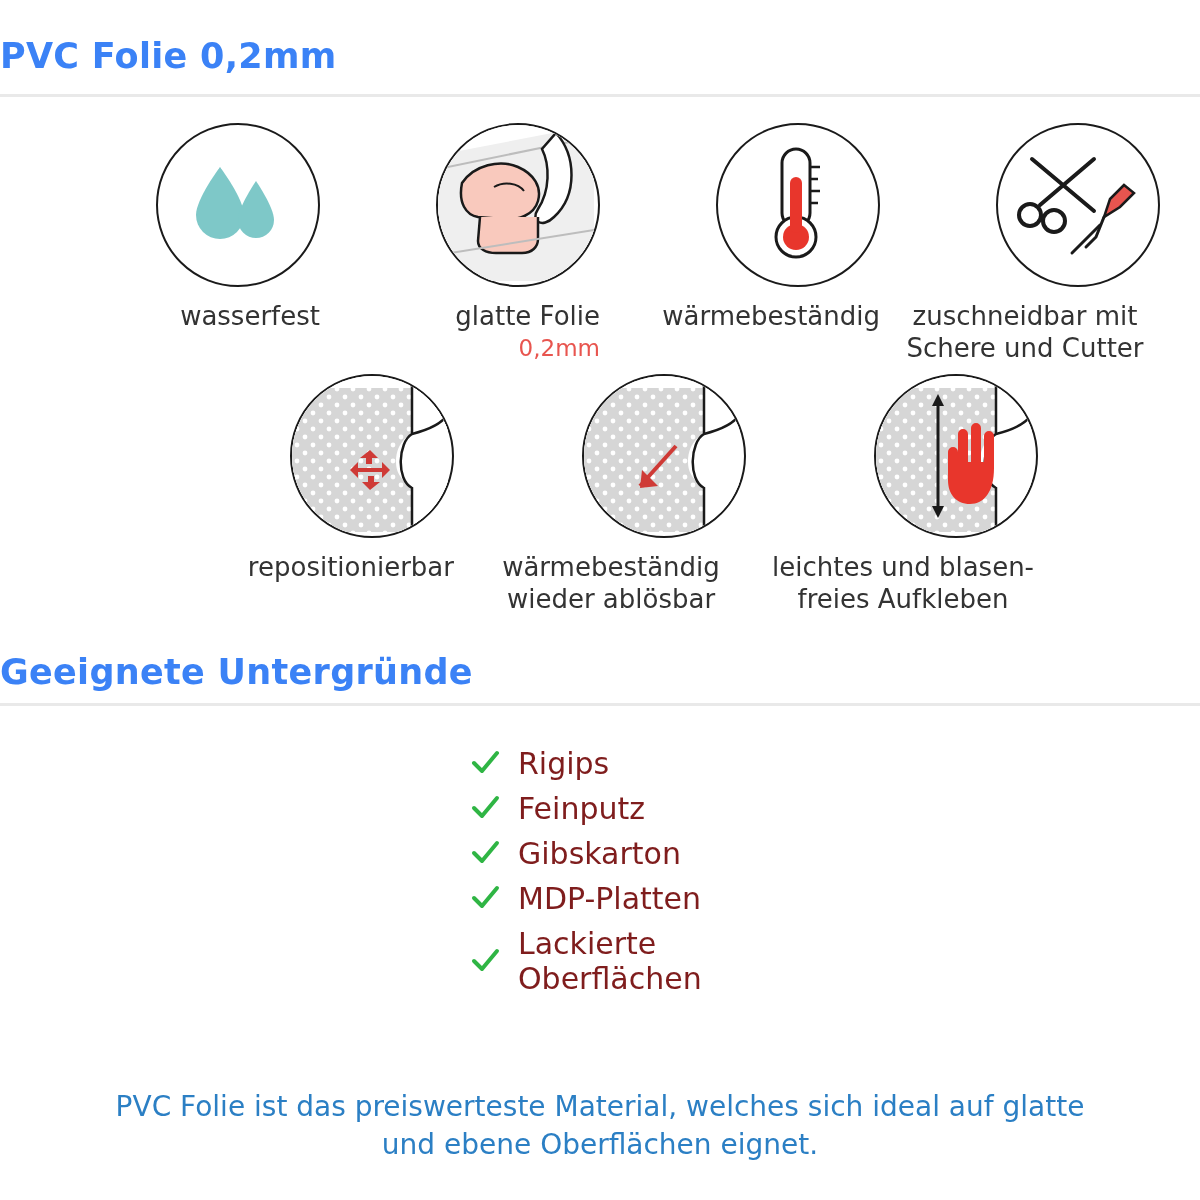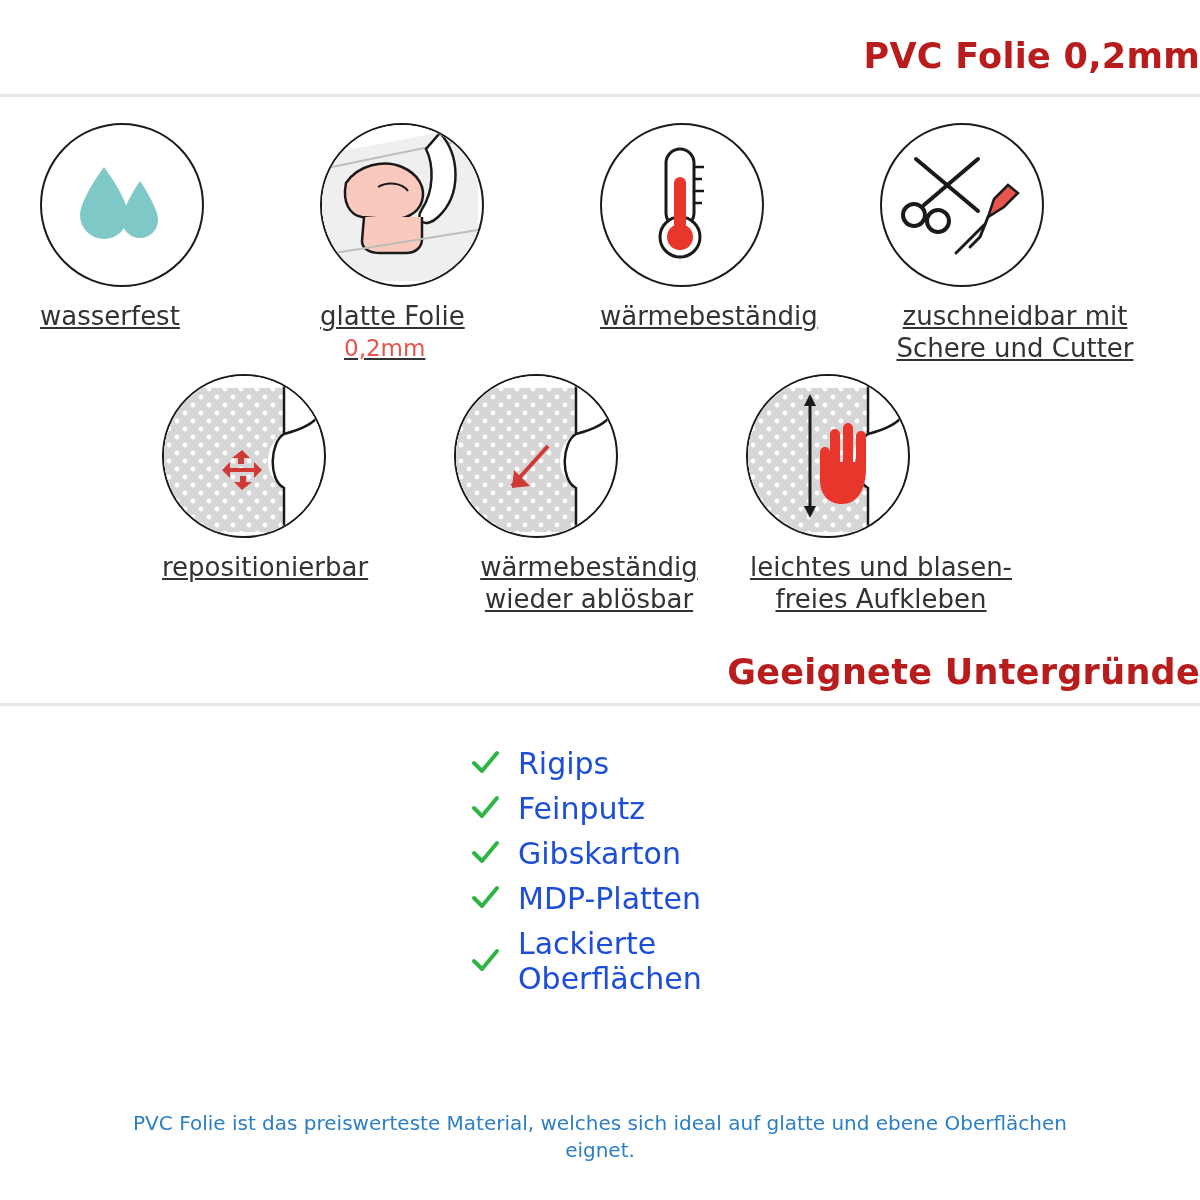--- a/index.html
+++ b/index.html
@@ -16,22 +16,22 @@
   }
   .page {
     position: relative;
     width: 1200px;
     height: 1200px;
     box-sizing: border-box;
   }
 
   
   .title {
-    text-align: right;
-    color: #b91c1c;
+    text-align: left;
+    color: #3b82f6;
     font-size: 35px;
     font-weight: bold;
     letter-spacing: 0.3px;
   }
   .title-main {
     padding-top: 36px;
     padding-bottom: 18px;
   }
   .rule {
     width: 100%;
@@ -52,23 +52,22 @@
     justify-content: center;
     align-items: flex-start;
   }
   .feat-row-1 .feat { width: 280px; }
   .feat-row-2 { margin-top: 10px; }
   .feat-row-2 .feat { width: 292px; }
 
   .feat {
     display: flex;
     flex-direction: column;
-    align-items: flex-start;
+    align-items: flex-end;
     text-align: center;
-    text-decoration: underline;
   }
   .circle {
     width: 160px;
     height: 160px;
     border-radius: 50%;
     border: 2.5px solid #1a1a1a;
     overflow: hidden;
     position: relative;
     background: #ffffff;
     display: block;
@@ -100,38 +99,38 @@
     flex-direction: column;
     gap: 10px;
   }
   .sub-col.left { width: 470px; padding-left: 105px; box-sizing: border-box;}
   .sub-col.right { width: 430px; padding-left: 10px; box-sizing: border-box;}
   .sub-item {
     display: flex;
     align-items: center;
     gap: 18px;
     font-size: 30px;
-    color: #1d4ed8;
+    color: #7f1d1d;
   }
   .check {
     flex: 0 0 auto;
     width: 30px;
     height: 30px;
     display: block;
   }
 
   
   .footer {
     position: absolute;
     left: 0;
     right: 0;
     bottom: 36px;
     text-align: center;
     color: #2b7fc4;
-    font-size: 20px;
+    font-size: 28px;
     line-height: 1.35;
     padding: 0 110px;
     box-sizing: border-box;
   }
 </style>
 </head>
 <body>
 
 <div class="page">
 

